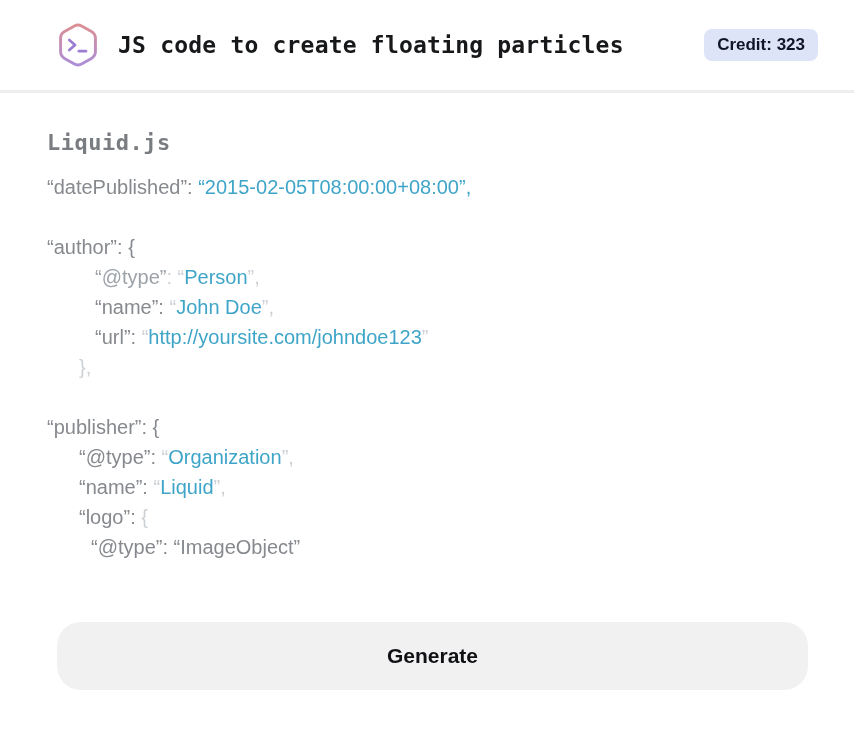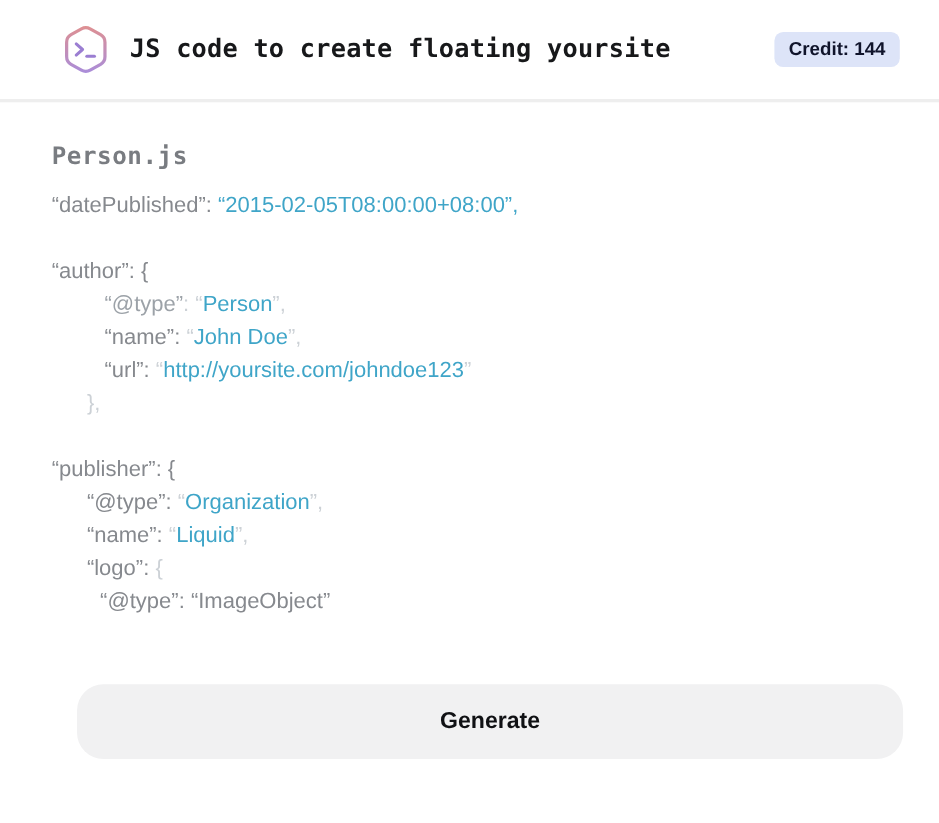--- a/index.html
+++ b/index.html
@@ -58,21 +58,21 @@
   .code-line { height: 30px; }
   .seg-key      { color: var(--key-gray); }
   .seg-keylight { color: var(--key-light-gray); text-align: right; }
   .seg-value    { color: var(--accent-blue); }
   .seg-faded    { color: var(--faded-gray); }
   
   .button-row { padding: 0 47px; margin-top: 60px; }
   .generate-button {
     display: block;
     width: calc(100% - 9px);
-    margin-left: 23px;
+    margin-left: 10px;
     height: 68px;
     background: var(--button-bg);
     border: none;
     border-radius: 24px;
     font-family: "Liberation Sans", sans-serif;
     font-weight: 700;
     font-size: 21px;
     color: #101114;
     cursor: pointer;
   }
@@ -85,24 +85,24 @@
     <defs>
       <linearGradient id="hexgrad" x1="24" y1="2" x2="24" y2="50" gradientUnits="userSpaceOnUse">
         <stop offset="0" stop-color="#df9091"></stop>
         <stop offset="1" stop-color="#a98ddb"></stop>
       </linearGradient>
     </defs>
     <path d="M19.66,5.47 Q24,3 28.34,5.47 L38.66,11.33 Q43,13.8 43,18.8 L43,33.2 Q43,38.2 38.66,40.67 L28.34,46.53 Q24,49 19.66,46.53 L9.34,40.67 Q5,38.2 5,33.2 L5,18.8 Q5,13.8 9.34,11.33 Z" stroke="url(#hexgrad)" stroke-width="3.2"></path>
     <path d="M14.5,20.5 L20.8,26 L14.5,31.5" stroke="#9b7ed2" stroke-width="3" stroke-linecap="round" stroke-linejoin="round"></path>
     <path d="M25,32.8 L32.6,32.8" stroke="#9b7ed2" stroke-width="3" stroke-linecap="round"></path>
   </svg>
-  <div class="app-title">JS code to create floating yoursite</div>
-  <div class="credit-badge">Credit: 144</div>
+  <div class="app-title">JS code to create floating particles</div>
+  <div class="credit-badge">Credit: 323</div>
 </div>
 
 <div class="main">
-  <div class="filename">Person.js</div>
+  <div class="filename">Liquid.js</div>
   <div class="code-block"><div class="code-line" style="padding-left: 0px;"><span class="seg-key">“datePublished”: </span><span class="seg-value">“2015-02-05T08:00:00+08:00”,</span></div><div class="code-line" style="padding-left: 0px;">&nbsp;</div><div class="code-line" style="padding-left: 0px;"><span class="seg-key">“author”: {</span></div><div class="code-line" style="padding-left: 48px;"><span class="seg-keylight">“@type”</span><span class="seg-faded">: </span><span class="seg-faded">“</span><span class="seg-value">Person</span><span class="seg-faded">”,</span></div><div class="code-line" style="padding-left: 48px;"><span class="seg-key">“name”: </span><span class="seg-faded">“</span><span class="seg-value">John Doe</span><span class="seg-faded">”,</span></div><div class="code-line" style="padding-left: 48px;"><span class="seg-key">“url”: </span><span class="seg-faded">“</span><span class="seg-value">http://yoursite.com/johndoe123</span><span class="seg-faded">”</span></div><div class="code-line" style="padding-left: 32px;"><span class="seg-faded">},</span></div><div class="code-line" style="padding-left: 0px;">&nbsp;</div><div class="code-line" style="padding-left: 0px;"><span class="seg-key">“publisher”: {</span></div><div class="code-line" style="padding-left: 32px;"><span class="seg-key">“@type”: </span><span class="seg-faded">“</span><span class="seg-value">Organization</span><span class="seg-faded">”,</span></div><div class="code-line" style="padding-left: 32px;"><span class="seg-key">“name”: </span><span class="seg-faded">“</span><span class="seg-value">Liquid</span><span class="seg-faded">”,</span></div><div class="code-line" style="padding-left: 32px;"><span class="seg-key">“logo”: </span><span class="seg-faded">{</span></div><div class="code-line" style="padding-left: 44px;"><span class="seg-key">“@type”: “ImageObject”</span></div></div>
 </div>
 
 <div class="button-row">
   <button class="generate-button">Generate</button>
 </div>
 
 </body></html>

